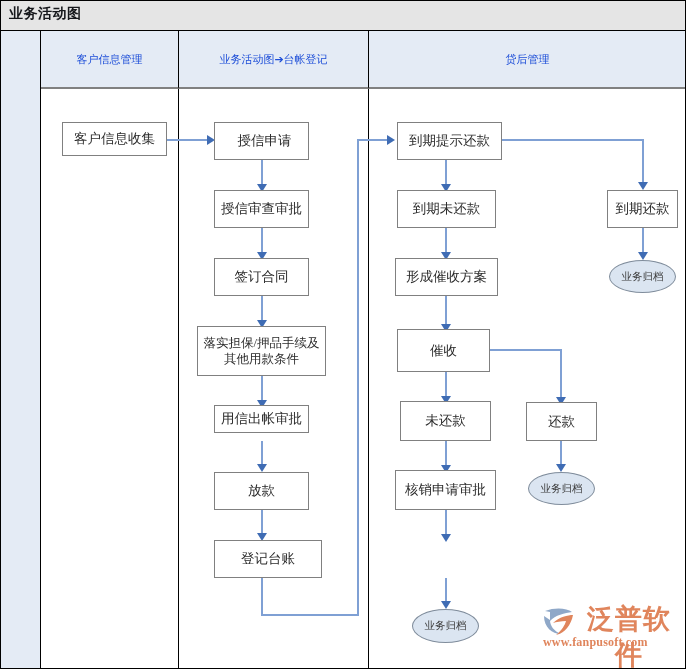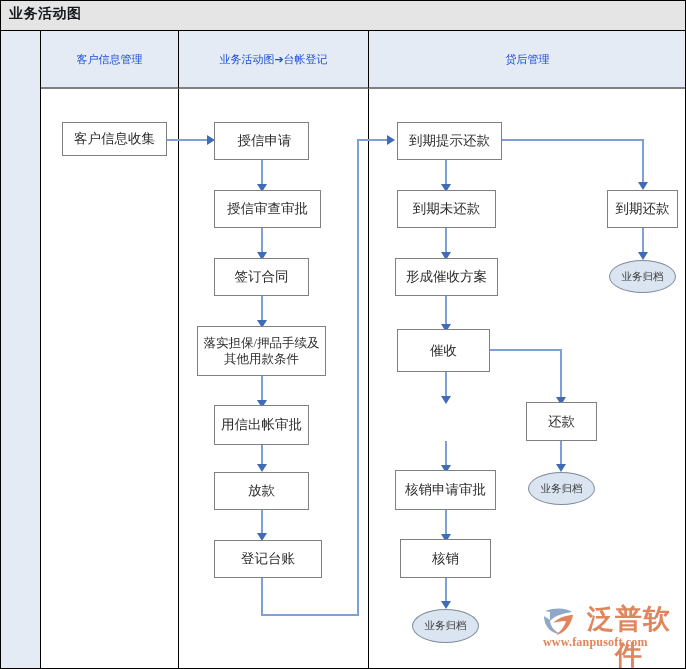--- a/index.html
+++ b/index.html
@@ -135,33 +135,33 @@
   <div class="ln lnh" style="left:489px;top:348px;width:72px;"></div>
   <div class="ln lnv" style="left:559px;top:348px;height:53px;"></div>
   <div class="arr arr-d" style="left:555px;top:396px;"></div>
 
   <div class="ln lnv" style="left:559px;top:440px;height:26px;"></div>
   <div class="arr arr-d" style="left:555px;top:463px;"></div>
 
   <div class="node" style="left:61px;top:121px;width:105px;height:34px;">客户信息收集</div>
 
   <div class="node" style="left:213px;top:121px;width:95px;height:38px;padding-left:8px;">授信申请</div>
-  <div class="node" style="left:213px;top:189px;width:107px;height:38px;text-align:right;">授信审查审批</div>
+  <div class="node" style="left:213px;top:189px;width:95px;height:38px;text-align:right;">授信审查审批</div>
   <div class="node" style="left:213px;top:257px;width:95px;height:38px;">签订合同</div>
   <div class="node multi" style="left:196px;top:325px;width:129px;height:50px;">落实担保/押品手续及其他用款条件</div>
-  <div class="node" style="left:213px;top:404px;width:95px;height:40px;">用信出帐审批</div>
+  <div class="node" style="left:213px;top:404px;width:95px;height:28px;">用信出帐审批</div>
   <div class="node" style="left:213px;top:471px;width:95px;height:38px;">放款</div>
   <div class="node" style="left:213px;top:539px;width:108px;height:38px;">登记台账</div>
 
   <div class="node" style="left:396px;top:121px;width:105px;height:38px;">到期提示还款</div>
   <div class="node" style="left:396px;top:189px;width:99px;height:38px;">到期未还款</div>
   <div class="node" style="left:394px;top:257px;width:103px;height:38px;">形成催收方案</div>
   <div class="node" style="left:396px;top:328px;width:93px;height:43px;">催收</div>
+  <div class="node" style="left:399px;top:400px;width:91px;height:40px;">未还款</div>
   <div class="node" style="left:394px;top:469px;width:101px;height:40px;">核销申请审批</div>
-  <div class="node" style="left:399px;top:538px;width:91px;height:39px;">核销</div>
   <div class="oval" style="left:411px;top:608px;width:67px;height:34px;">业务归档</div>
 
   <div class="node" style="left:606px;top:189px;width:71px;height:38px;">到期还款</div>
   <div class="oval" style="left:608px;top:259px;width:67px;height:33px;">业务归档</div>
 
   <div class="node" style="left:525px;top:401px;width:71px;height:39px;">还款</div>
   <div class="oval" style="left:527px;top:471px;width:67px;height:33px;">业务归档</div>
 
   <div class="logo">
     <svg class="mark" viewBox="0 0 34 32">

